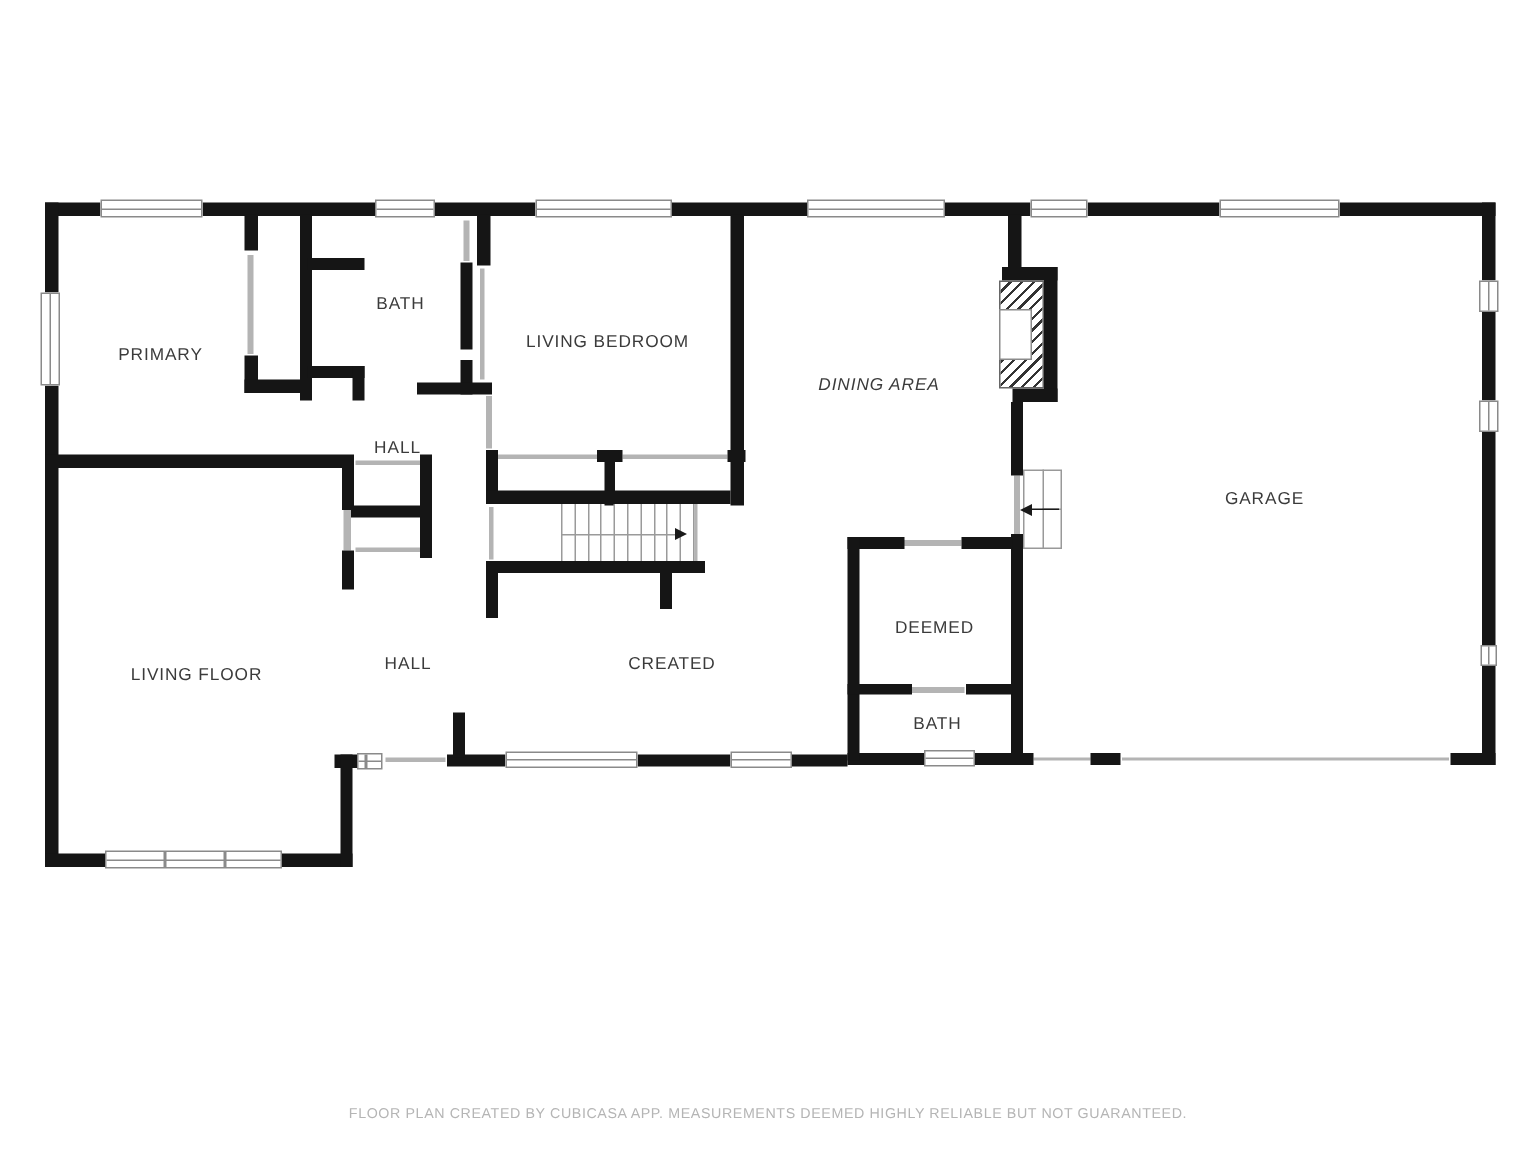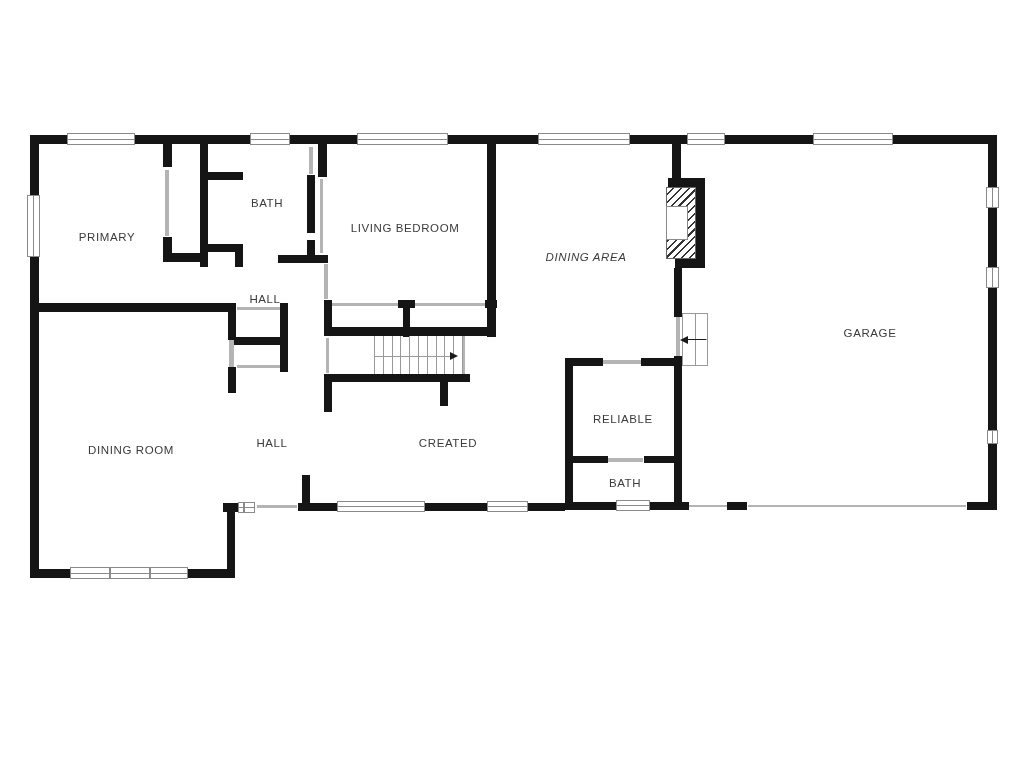--- a/index.html
+++ b/index.html
@@ -185,20 +185,21 @@
       <div class="steps-line" style="left: 695px; top: 339px; width: 13px; height: 1px;"></div>
       <div class="arrow-line" style="left: 688px; top: 339px; width: 18px; height: 1px;"></div>
       <div class="arrow-head" style="left: 680px; top: 336px; border-top: 4px solid transparent; border-bottom: 4px solid transparent; border-right: 8px solid rgb(26, 26, 26);"></div>
     </div>
   <div id="labels">
       <span class="room-label" style="left: 107px; top: 237px;">PRIMARY</span>
       <span class="room-label" style="left: 267px; top: 203px;">BATH</span>
       <span class="room-label" style="left: 405px; top: 228px;">LIVING BEDROOM</span>
       <span class="room-label" style="left: 265px; top: 299px;">HALL</span>
       <span class="room-label" style="left: 586px; top: 257px; font-style: italic;">DINING AREA</span>
-      <span class="room-label" style="left: 870px; top: 333px;">GARAGE</span>
-      <span class="room-label" style="left: 131px; top: 450px;">DINING ROOM</span>
+      <span class="room-label" style="left: 843px; top: 333px;">GARAGE</span>
+      <span class="room-label" style="left: 131px; top: 450px;">LIVING FLOOR</span>
       <span class="room-label" style="left: 272px; top: 443px;">HALL</span>
       <span class="room-label" style="left: 448px; top: 443px;">CREATED</span>
-      <span class="room-label" style="left: 623px; top: 419px;">RELIABLE</span>
+      <span class="room-label" style="left: 623px; top: 419px;">DEEMED</span>
       <span class="room-label" style="left: 625px; top: 483px;">BATH</span>
     </div>
+  <div id="disclaimer">FLOOR PLAN CREATED BY CUBICASA APP. MEASUREMENTS DEEMED HIGHLY RELIABLE BUT NOT GUARANTEED.</div>
 </div>
 
 </body></html>

